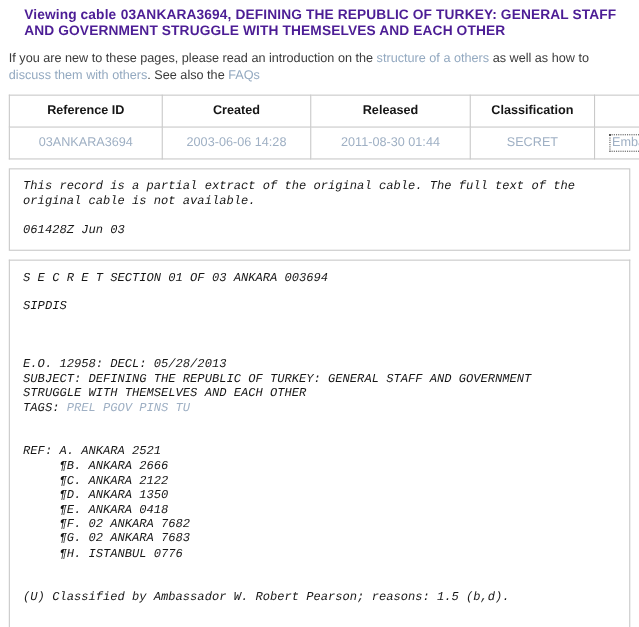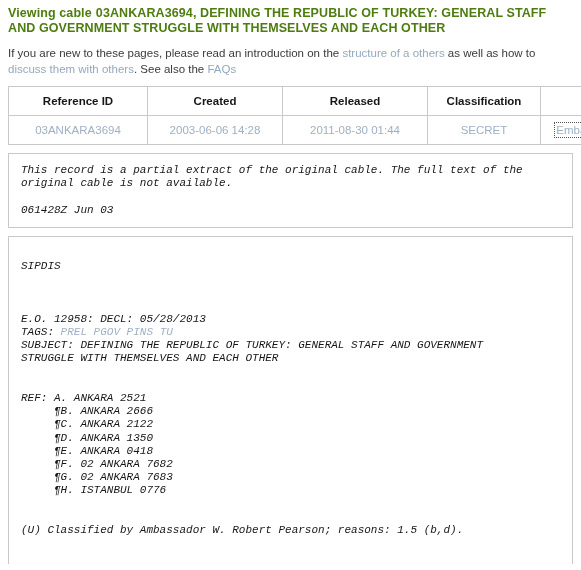--- a/index.html
+++ b/index.html
@@ -16,22 +16,22 @@
   }
   .page {
     padding: 6px 8px 0 8px;
     box-sizing: border-box;
     width: 581px;
   }
   h1.cable-title {
     font-size: 12.5px;
     line-height: 15px;
     font-weight: bold;
-    margin: 0 0 10px 0;
-    color: #4d7c0f;
+    margin: 0 0 10px 14px;
+    color: #4c1d95;
     letter-spacing: 0.1px;
   }
   h1.cable-title .ws { letter-spacing: 0.6px; }
   p.intro {
     font-size: 11.5px;
     line-height: 15.5px;
     margin: 0 0 9px 0;
     color: #3a3a3a;
   }
   a.lnk {
@@ -136,29 +136,30 @@
   </table>
 
   <div class="panel">
     <pre class="mono">This record is a partial extract of the original cable. The full text of the
 original cable is not available.
 
 061428Z Jun 03</pre>
   </div>
 
   <div class="panel body-panel">
+    <pre class="mono">S E C R E T SECTION 01 OF 03 ANKARA 003694</pre>
     <pre class="mono"> </pre>
     <pre class="mono">SIPDIS</pre>
     <pre class="mono"> 
  
  </pre>
     <pre class="mono">E.O. 12958: DECL: 05/28/2013</pre>
-    <pre class="mono"><span>TAGS: </span><a class="taglnk" href="#">PREL PGOV PINS TU</a></pre>
     <pre class="mono">SUBJECT: DEFINING THE REPUBLIC OF TURKEY: GENERAL STAFF AND GOVERNMENT
 STRUGGLE WITH THEMSELVES AND EACH OTHER</pre>
+    <pre class="mono"><span>TAGS: </span><a class="taglnk" href="#">PREL PGOV PINS TU</a></pre>
     <pre class="mono"> 
  </pre>
     <pre class="mono">REF: A. ANKARA 2521
      ¶B. ANKARA 2666
      ¶C. ANKARA 2122
      ¶D. ANKARA 1350
      ¶E. ANKARA 0418
      ¶F. 02 ANKARA 7682
      ¶G. 02 ANKARA 7683
      ¶H. ISTANBUL 0776</pre>

